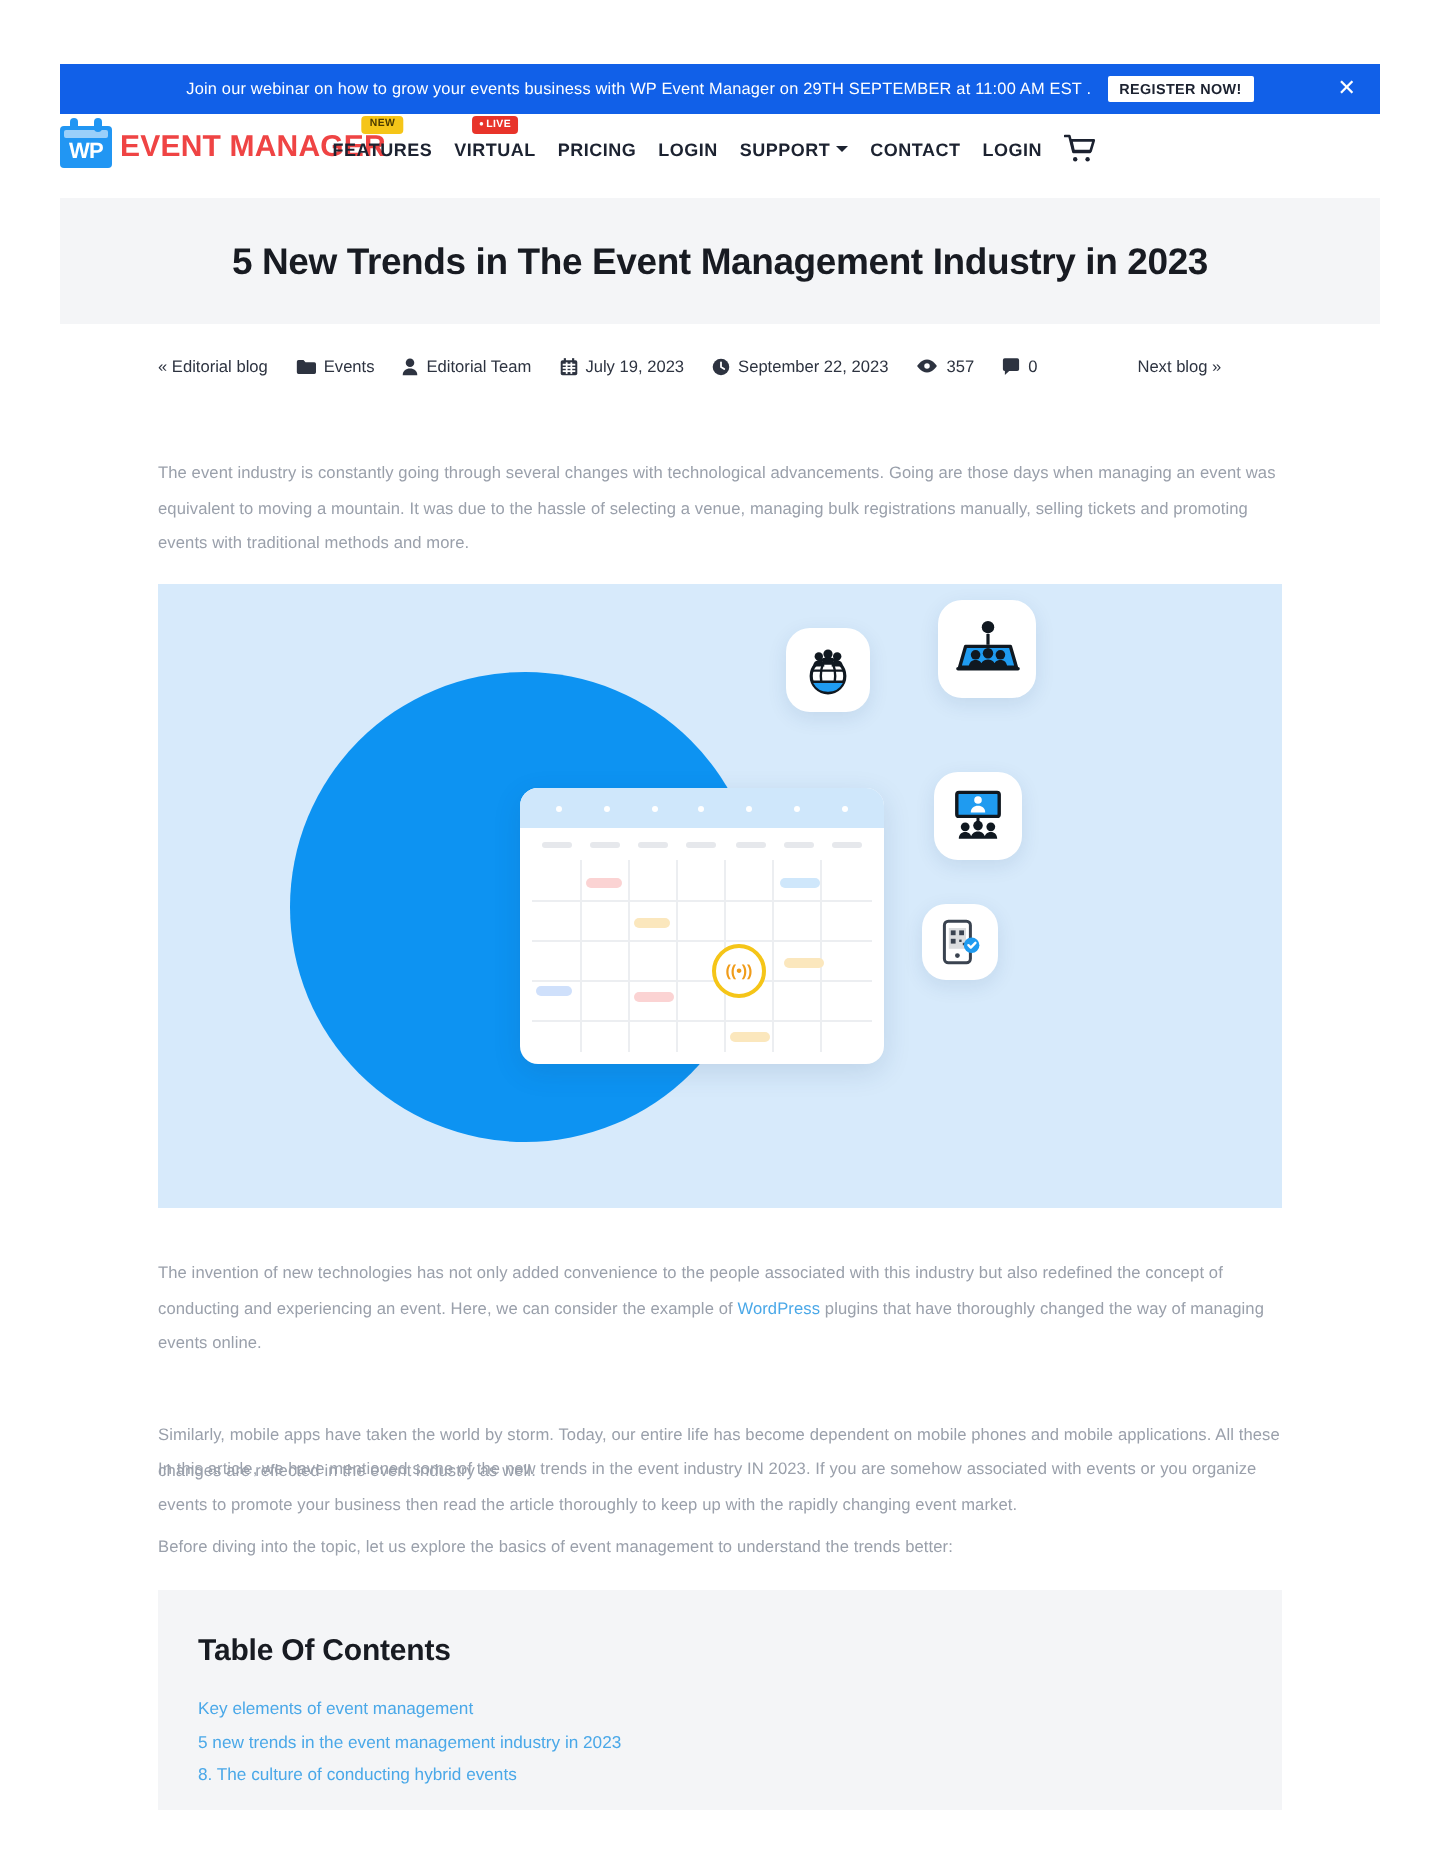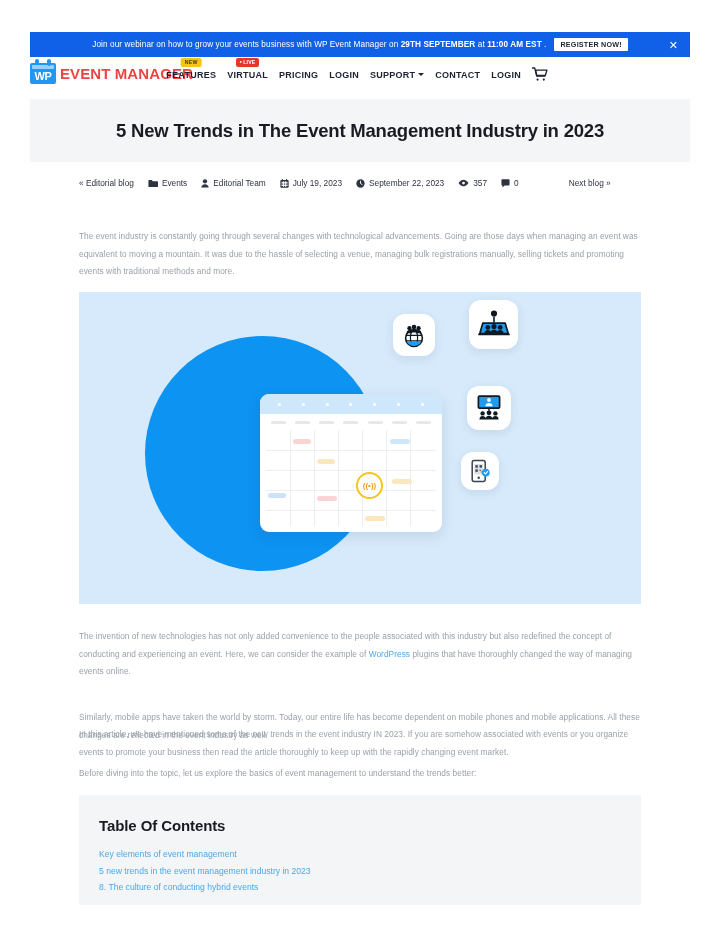--- a/index.html
+++ b/index.html
@@ -27,21 +27,21 @@
     align-items: center;
     justify-content: center;
     padding: 0 10px;
   }
   .announce-text {
     font-size: 8.2px;
     color: #ffffff;
     letter-spacing: .1px;
     white-space: nowrap;
   }
-  .announce-text b { font-weight: bold; color: #ffffff; }
+  .announce-text b { font-weight: normal; color: #ffffff; }
   .announce-btn {
     margin-left: 8px;
     background: #ffffff;
     color: #1c2230;
     font-size: 7.2px;
     font-weight: bold;
     letter-spacing: .2px;
     padding: 3px 6px;
     border: none;
     border-radius: 1px;

